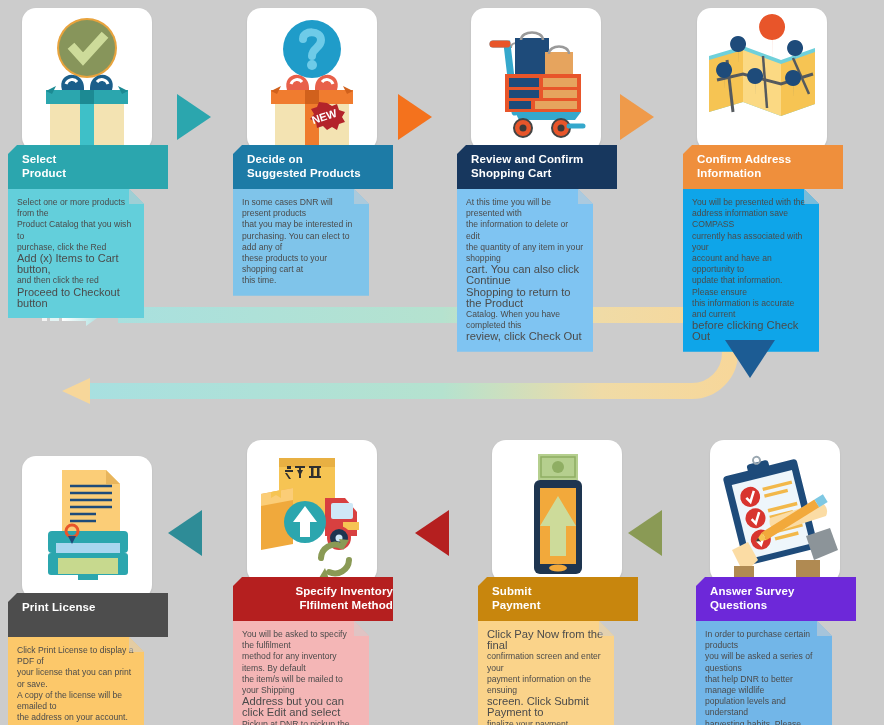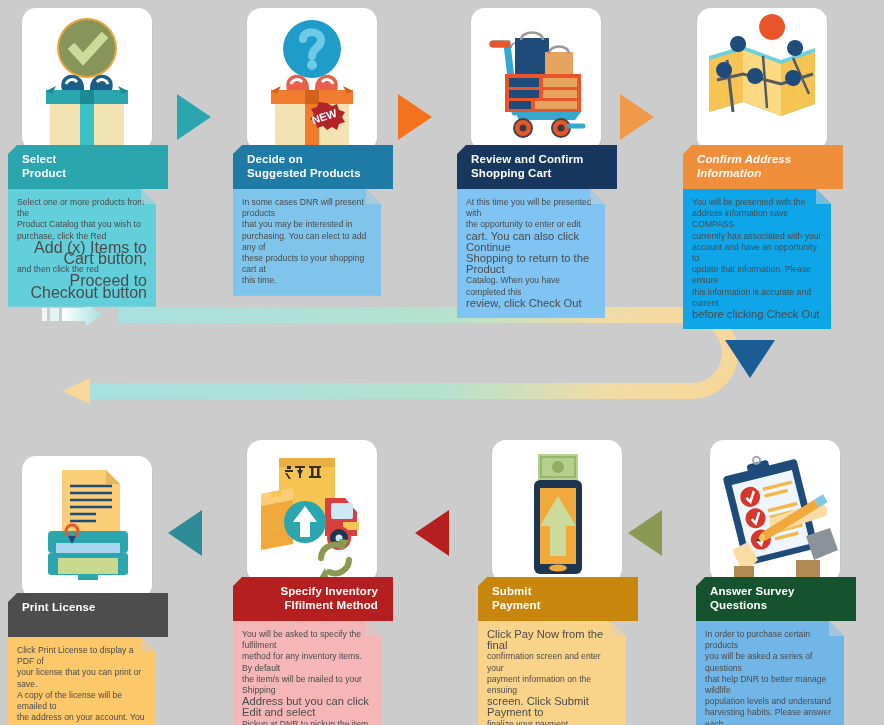--- a/index.html
+++ b/index.html
@@ -34,52 +34,52 @@
     margin-left: 14px;
     box-shadow: 0 1px 2px rgba(0,0,0,0.10);
     overflow: hidden;
   }
   .icon-card svg { display: block; }
 
   .header-bar {
     position: relative;
     margin-top: -6px;
     min-height: 44px;
-    padding: 7px 15px 8px 14px;
+    padding: 7px 0 8px 14px;
     box-sizing: border-box;
     color: #ffffff;
     font-size: 11.5px;
     line-height: 14px;
     font-weight: bold;
     letter-spacing: 0.1px;
     width: 160px;
     clip-path: polygon(9px 0, 100% 0, 100% 100%, 0 100%, 0 9px);
   }
   .header-bar .ttl { display: block; white-space: pre-line; }
 
   .note {
     position: relative;
-    width: 148px;
+    width: 136px;
     box-sizing: border-box;
     padding: 8px 9px 9px 9px;
     font-size: 8.6px;
     line-height: 11.2px;
     color: #4b4b4b;
     clip-path: polygon(0 0, calc(100% - 15px) 0, 100% 15px, 100% 100%, 0 100%);
   }
   .note .fold {
     position: absolute;
     top: 0; right: 0;
     width: 15px; height: 15px;
     background: #cfcfcf;
     clip-path: polygon(0 0, 100% 100%, 0 100%);
     opacity: 0.55;
   }
   .note p { margin: 0; }
-  .note .big { font-size: 16px; text-align: right; }
+  .note .big { font-size: 11px; }
   .note .big2 { font-size: 11.2px; }
 
   
   .tri {
     position: absolute;
     width: 0; height: 0;
   }
   .tri.right {
     border-top: 23px solid transparent;
     border-bottom: 23px solid transparent;
@@ -235,21 +235,22 @@
         <path d="M98,118 L112,118" fill="none" stroke="#35a8cc" stroke-width="5" stroke-linecap="round"></path>
       </svg>
     </div>
     <div class="header-bar" style="background:#17375e;">
       <span class="ttl">Review and Confirm
 Shopping Cart</span>
     </div>
     <div class="note" style="background:#7fc4f2;">
       <span class="fold"></span>
       <p>At this time you will be presented with</p>
-      <p>the opportunity to enter or edit</p>
+      <p>the information to delete or edit</p>
+      <p>the quantity of any item in your  shopping</p>
       <p class="big2">cart. You can also click Continue</p>
       <p class="big2">Shopping to return to the Product</p>
       <p>Catalog. When you have completed this</p>
       <p class="big2">review, click Check Out</p>
     </div>
   </div>
 
   <div class="tri right" style="left:620px; top:94px; border-left-color:#ef9a4a;"></div>
 
   <div class="step" style="left:683px; top:8px;">
@@ -267,21 +268,21 @@
           <path d="M41,44 a8,8 0 1,1 0.1,0 L41,62 Z"></path>
           <path d="M27,70 a8,8 0 1,1 0.1,0 L27,88 Z"></path>
           <path d="M58,76 a8,8 0 1,1 0.1,0 L58,94 Z"></path>
           <path d="M98,48 a8,8 0 1,1 0.1,0 L98,66 Z"></path>
           <path d="M96,78 a8,8 0 1,1 0.1,0 L96,96 Z"></path>
         </g>
         <path d="M75,32 a13,13 0 1,1 0.1,0 L75,62 Z" fill="#e8552a"></path>
         <circle cx="75" cy="32" r="4.5" fill="#ffffff" opacity="0"></circle>
       </svg>
     </div>
-    <div class="header-bar" style="background:#ef8f3c;font-style:italic;">
+    <div class="header-bar" style="background:#ef8f3c;">
       <span class="ttl">Confirm Address
 Information</span>
     </div>
     <div class="note" style="background:#0ea5e9;">
       <span class="fold"></span>
       <p>You will be presented with the</p>
       <p>address information save COMPASS</p>
       <p>currently has associated with your</p>
       <p>account and have an opportunity to</p>
       <p>update that information. Please ensure</p>
@@ -441,21 +442,21 @@
         <path d="M60,78 L110,62 a10,10 0 0 1 6,14 L66,92 a12,12 0 0 1 -6,-14 Z" fill="#fbdca4"></path>
         <rect x="86" y="120" width="24" height="23" fill="#b08a52"></rect>
         <g transform="rotate(-32 90 78)">
           <rect x="50" y="70" width="62" height="9" fill="#f2a93b"></rect>
           <path d="M50,70 L40,74.5 L50,79 Z" fill="#f6c453"></path>
           <path d="M44,72.5 L40,74.5 L44,76.5 Z" fill="#3a3a3a"></path>
           <rect x="112" y="70" width="10" height="9" fill="#7ec8e3"></rect>
         </g>
       </svg>
     </div>
-    <div class="header-bar" style="background:#14532d;">
+    <div class="header-bar" style="background:#6d28d9;">
       <span class="ttl">Answer Survey
 Questions</span>
     </div>
     <div class="note" style="background:#72b6e8;">
       <span class="fold"></span>
       <p>In order to purchase certain products</p>
       <p>you will be asked a series of questions</p>
       <p>that help DNR to better manage wildlife</p>
       <p>population levels and understand</p>
       <p>harvesting habits. Please answer each</p>

